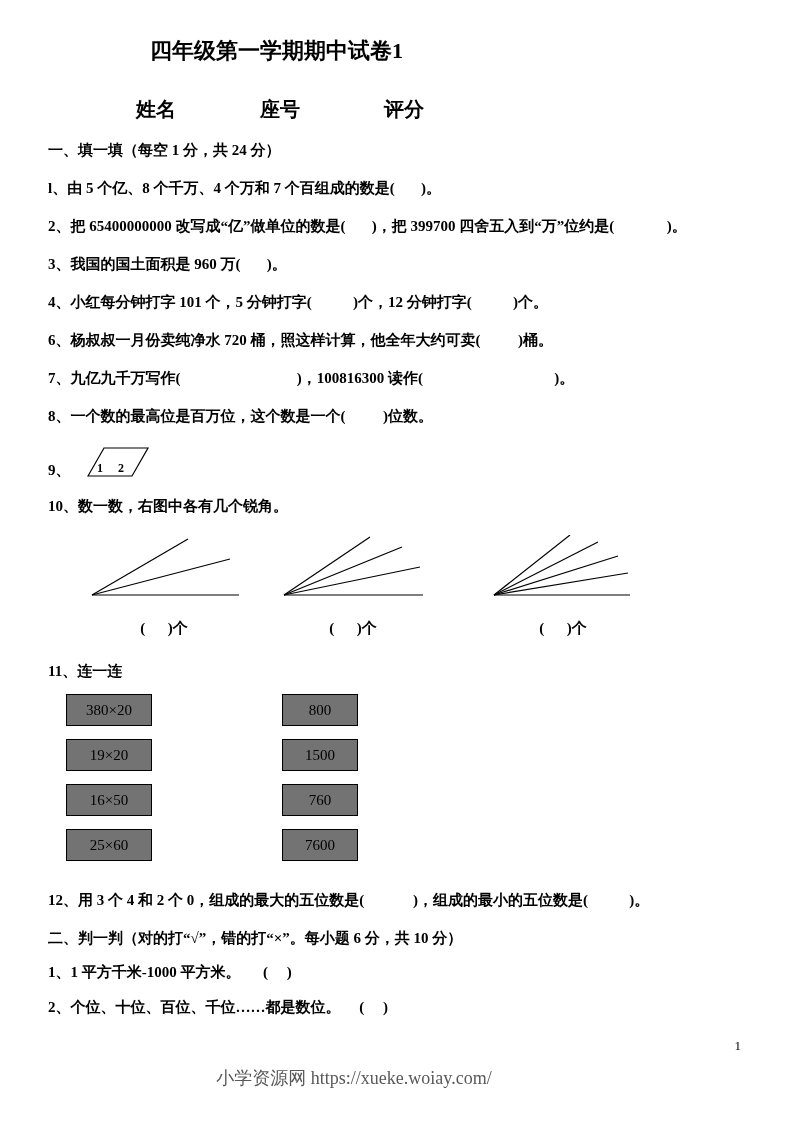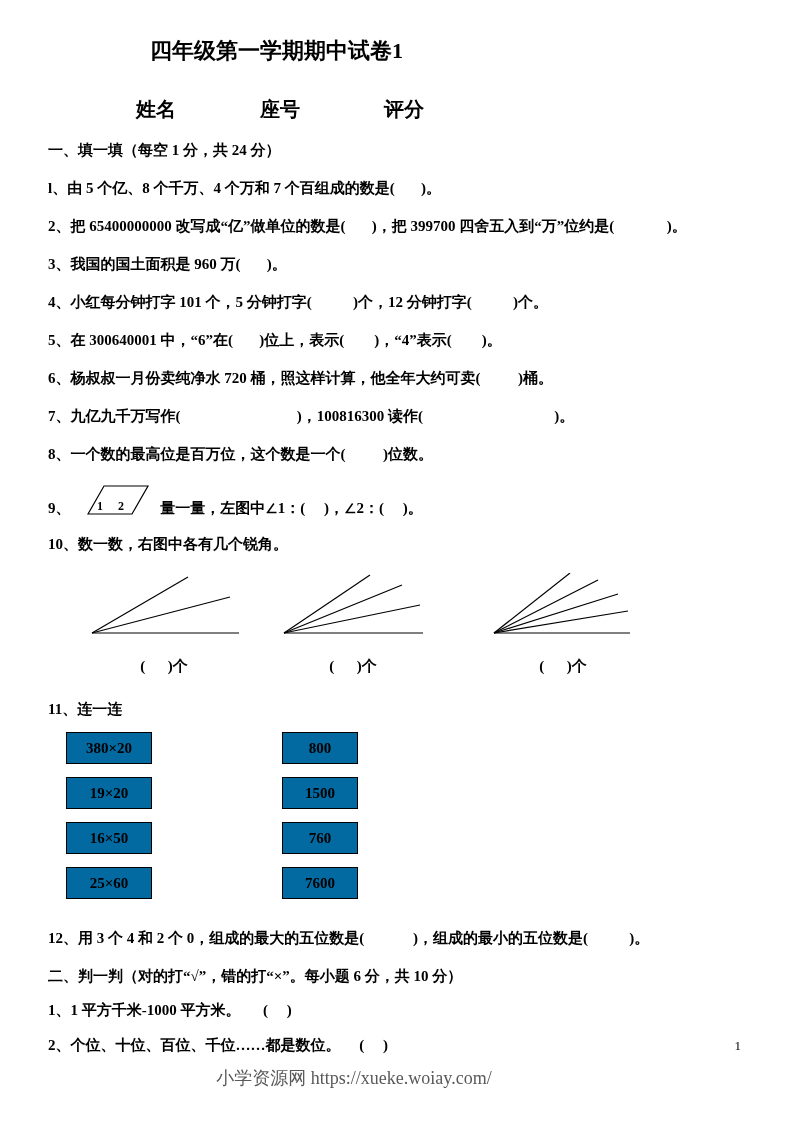--- a/index.html
+++ b/index.html
@@ -25,21 +25,21 @@
   .q9row .q{margin-bottom:0;}
   .para-svg{display:inline-block;vertical-align:bottom;margin:0 2px;}
   .figs{display:flex;gap:34px;margin:4px 0 0 36px;}
   .fig-col{display:flex;flex-direction:column;align-items:center;}
   .fig-col .count{font-size:15px;font-weight:bold;margin-top:18px;white-space:pre-wrap;}
   .fig3-offset{margin-left:26px;}
   .match-wrap{display:flex;gap:130px;margin:14px 0 0 18px;}
   .match-col{display:flex;flex-direction:column;gap:13px;}
   .mbox{
     border:1.6px solid #000;height:30px;display:flex;align-items:center;justify-content:center;
-    font-size:15px;font-weight:bold;background:#0369a1;
+    font-size:15px;font-weight:normal;background:#737373;
   }
   .mbox.left{width:84px;}
   .mbox.right{width:74px;}
   .q12{margin-top:30px;}
   .judge-heading{margin-bottom:16px;}
   .judge{margin-bottom:17px;}
   .page-num{
     position:absolute;right:52px;top:1038px;font-size:13px;color:#000;
   }
   .footer{
@@ -60,33 +60,31 @@
     <span>座号</span>
     <span>评分</span>
   </div>
 
   <p class="q heading">一、填一填（每空 1 分，共 24 分）</p>
 
   <p class="q">l、由 5 个亿、8 个千万、4 个万和 7 个百组成的数是(       )。</p>
   <p class="q">2、把 65400000000 改写成“亿”做单位的数是(       )，把 399700 四舍五入到“万”位约是(              )。</p>
   <p class="q">3、我国的国土面积是 960 万(       )。</p>
   <p class="q">4、小红每分钟打字 101 个，5 分钟打字(           )个，12 分钟打字(           )个。</p>
-  <p class="q">5、在 300640001 中，“6”在(       )位上，表示(        )，“4”表示(        )。</p>
   <p class="q">6、杨叔叔一月份卖纯净水 720 桶，照这样计算，他全年大约可卖(          )桶。</p>
   <p class="q">7、九亿九千万写作(                               )，100816300 读作(                                   )。</p>
   <p class="q">8、一个数的最高位是百万位，这个数是一个(          )位数。</p>
 
   <div class="q9row" style="margin-bottom:18px;">
     <span class="q">9、</span>
     <svg class="para-svg" width="74" height="34" viewBox="0 0 74 34">
       <polygon points="11,31 27,3 71,3 55,31" stroke-width="1.2"></polygon>
       <text x="20" y="27" font-size="12" font-weight="bold" fill="#000" stroke="none">1</text>
       <text x="41" y="27" font-size="12" font-weight="bold" fill="#000" stroke="none">2</text>
     </svg>
-    <span class="q"> 量一量，左图中∠1：(     )，∠2：(     )。</span>
   </div>
 
   <p class="q">10、数一数，右图中各有几个锐角。</p>
 
   <div class="figs">
     <div class="fig-col">
       <svg width="160" height="66" viewBox="0 0 160 66">
         <line x1="8" y1="60" x2="155" y2="60" stroke-width="1.2"></line>
         <line x1="8" y1="60" x2="146" y2="24" stroke-width="1.2"></line>
         <line x1="8" y1="60" x2="104" y2="4" stroke-width="1.2"></line>

